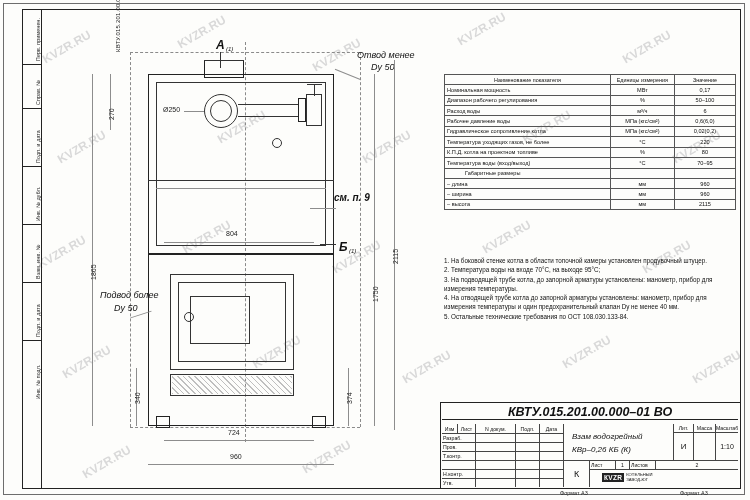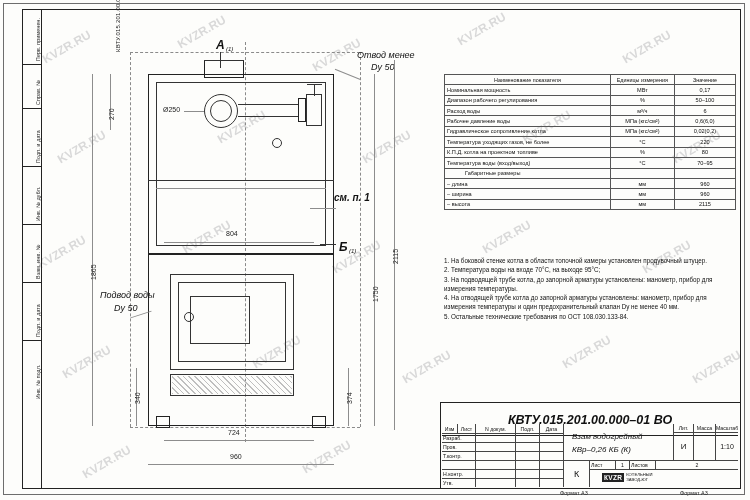--- a/index.html
+++ b/index.html
@@ -118,21 +118,21 @@
     font-size:6.3px;line-height:1.42;color:#111;
   }
   .notes div{margin-bottom:0.5px;}
   
   .tb{
     position:absolute;left:440px;top:402px;width:300px;height:87px;
     border-top:1.3px solid #222;border-left:1.3px solid #222;
     box-sizing:border-box;
   }
   .desig{
-    position:absolute;left:442px;top:404px;width:296px;height:32px;
+    position:absolute;left:442px;top:404px;width:296px;height:16px;
     display:flex;align-items:center;justify-content:center;
     font-size:12.5px;font-style:italic;font-weight:bold;color:#111;
     border-bottom:1.2px solid #222;box-sizing:border-box;
   }
   .tbgrid{
     position:absolute;left:442px;top:424px;width:296px;height:63px;
     font-size:5.2px;color:#111;
   }
   .tc{
     position:absolute;box-sizing:border-box;border-right:1px solid #444;border-bottom:1px solid #444;
@@ -260,25 +260,25 @@
     <div class="box" style="left:134px;top:270px;width:108px;height:80px;"></div>
     <div class="box" style="left:146px;top:284px;width:60px;height:48px;"></div>
     <div class="circ" style="left:140px;top:300px;width:10px;height:10px;"></div>
 
     <div class="box" style="left:126px;top:362px;width:124px;height:22px;"></div>
     <div class="hatch" style="left:128px;top:364px;width:120px;height:18px;"></div>
 
     <div class="box2" style="left:112px;top:404px;width:14px;height:12px;"></div>
     <div class="box2" style="left:268px;top:404px;width:14px;height:12px;"></div>
 
-    <span class="lbl" style="left:56px;top:278px;">Подвод воды</span>
+    <span class="lbl" style="left:56px;top:278px;">Подвод более</span>
     <span class="lbl" style="left:70px;top:291px;">Dy 50</span>
     <div class="ln lnh thin" style="left:86px;top:302px;width:22px;transform:rotate(-18deg);"></div>
 
-    <span class="lbl lbl-b" style="left:290px;top:180px;font-size:10px;">см. п. 1</span>
+    <span class="lbl lbl-b" style="left:290px;top:180px;font-size:10px;">см. п. 9</span>
     <div class="ln lnh thin" style="left:266px;top:196px;width:26px;"></div>
 
     <span class="lbl lbl-b" style="left:295px;top:228px;font-size:12px;">Б</span>
     <span class="lbl" style="left:305px;top:236px;font-size:6px;">(1)</span>
     <div class="ln lnh" style="left:276px;top:232px;width:16px;"></div>
 
     <div class="ln lnv thin" style="left:66px;top:62px;height:56px;"></div>
     <span class="dimv" style="left:64px;top:108px;">270</span>
 
     <div class="ln lnv thin" style="left:48px;top:62px;height:352px;"></div>

